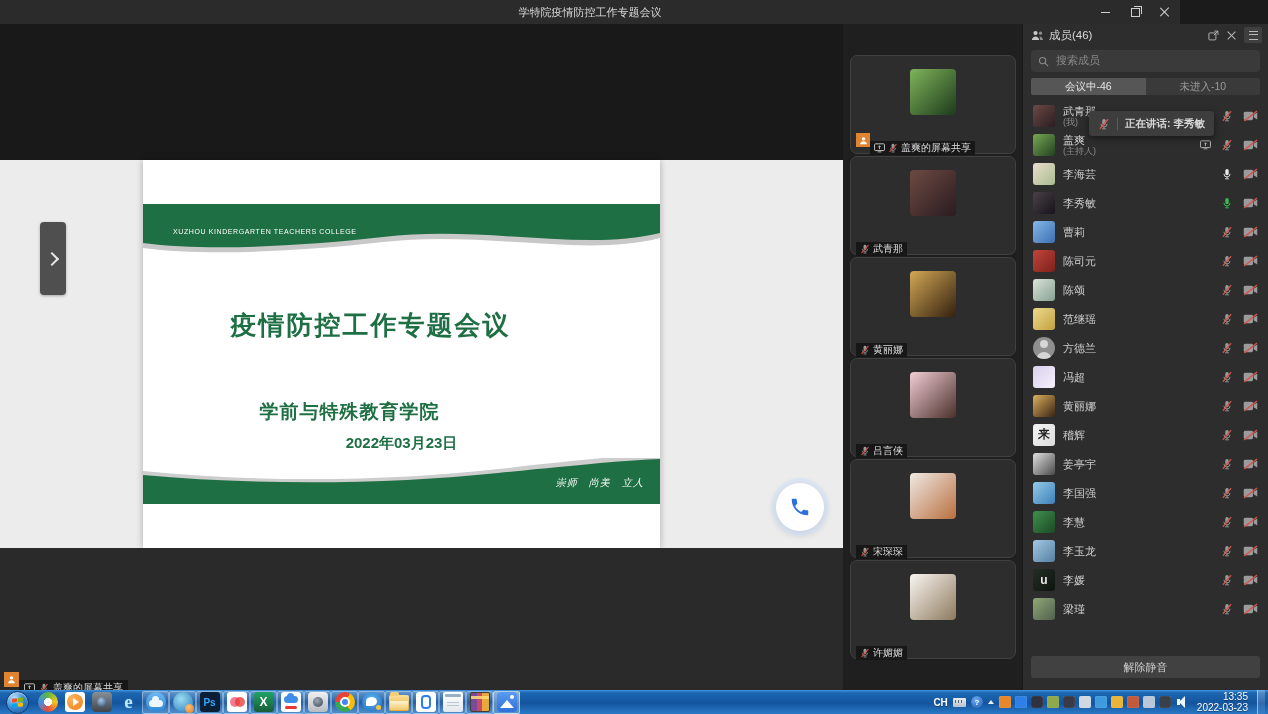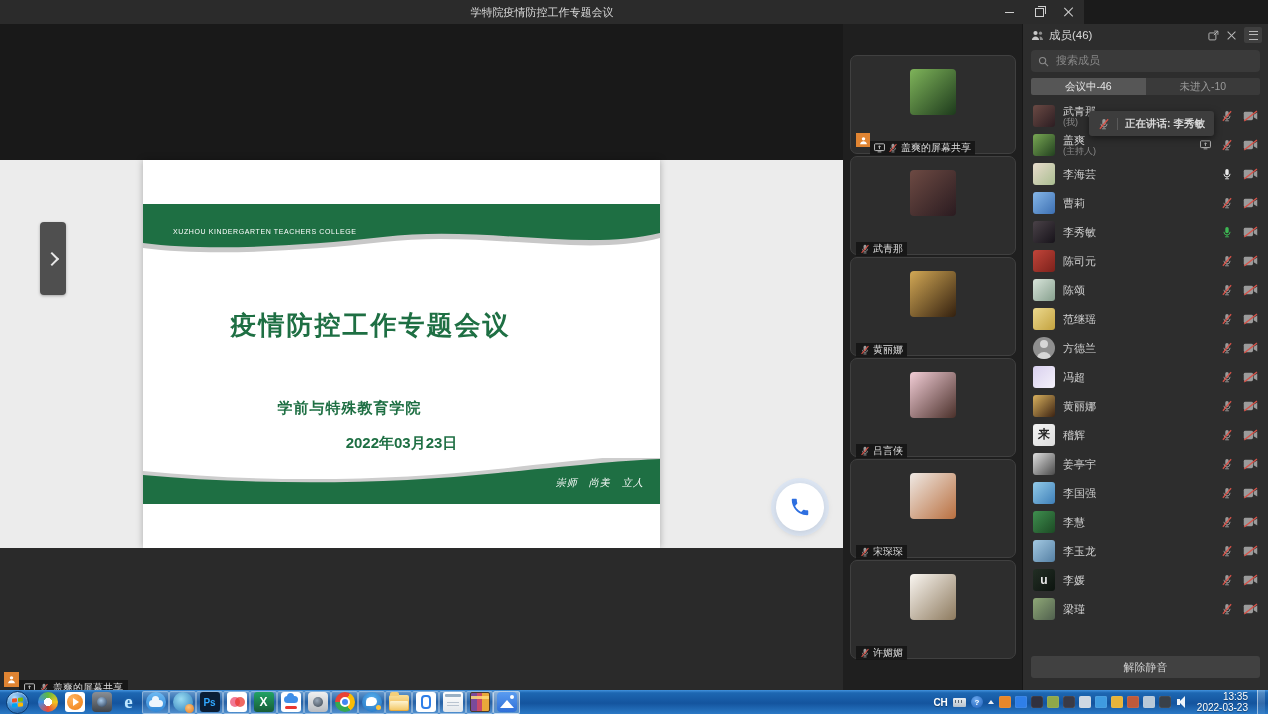--- a/index.html
+++ b/index.html
@@ -1,20 +1,20 @@
 <!DOCTYPE html>
 <html><head>
 <meta charset="utf-8">
 <style>
   html,body{margin:0;padding:0;background:#000;}
   body{font-family:"Liberation Sans","DejaVu Sans",sans-serif;}
   #stage{position:relative;width:1268px;height:714px;overflow:hidden;background:#1b1b1b;}
 
   
-  #titlebar{position:absolute;left:0;top:0;width:1084px;height:24px;background:#2b2b2b;display:flex;align-items:center;}
+  #titlebar{position:absolute;left:0;top:0;width:1180px;height:24px;background:#2b2b2b;display:flex;align-items:center;}
   .tb-title{flex:1;text-align:center;color:#d8d8d8;font-size:11px;}
   .win-controls{position:absolute;right:0;top:0;height:24px;display:flex;align-items:center;}
   .wc{width:30px;height:24px;display:flex;align-items:center;justify-content:center;cursor:pointer;}
   .min-ic{width:9px;height:1px;background:#cfcfcf;display:block;}
   .restore-ic{width:7px;height:7px;border:1px solid #cfcfcf;position:relative;display:block;}
   .restore-ic::before{content:"";position:absolute;top:-3px;left:2px;width:7px;height:7px;border:1px solid #cfcfcf;border-bottom:none;border-left:none;}
   .x-wrap{position:relative;width:10px;height:10px;display:block;}
   .x-wrap::before,.x-wrap::after{content:"";position:absolute;left:4px;top:-1px;width:1.4px;height:12px;background:#cfcfcf;}
   .x-wrap::before{transform:rotate(45deg);} .x-wrap::after{transform:rotate(-45deg);}
 
@@ -23,21 +23,21 @@
   #screenband{position:absolute;left:0;top:136px;width:843px;height:388px;background:#ececec;}
   #main-bottom{position:absolute;left:0;top:524px;width:843px;height:142px;background:#2a2a2a;}
   #slide{position:absolute;left:143px;top:0;width:517px;height:388px;background:#ffffff;box-shadow:0 0 7px rgba(0,0,0,.28);}
   .band{position:absolute;left:0;width:517px;}
   .band svg{display:block;}
   #band-top{top:44px;height:56px;}
   #band-bottom{top:298px;height:46px;}
   .college-en{position:absolute;left:30px;top:24px;color:#fff;font-size:7px;letter-spacing:.6px;}
   .slide-title{position:absolute;left:0;top:148px;width:517px;text-align:center;padding-right:62px;box-sizing:border-box;
     color:#1e6f43;font-size:26px;font-weight:bold;letter-spacing:2px;}
-  .slide-dept{position:absolute;left:0;top:239px;width:413px;text-align:center;color:#1e6f43;font-size:15px;font-weight:bold;letter-spacing:1px;}
+  .slide-dept{position:absolute;left:0;top:239px;width:413px;text-align:center;color:#1e6f43;font-size:19px;font-weight:bold;letter-spacing:1px;}
   .slide-date{position:absolute;left:0;top:274px;width:517px;text-align:center;color:#1e6f43;font-size:15px;font-weight:bold;}
   .slide-motto{position:absolute;right:16px;top:316px;color:#fff;font-family:"DejaVu Serif",serif;font-style:italic;font-size:10px;letter-spacing:1px;word-spacing:7px;}
 
   .nav-chevron{position:absolute;left:40px;top:198px;width:26px;height:73px;background:#4f4f4f;border-radius:4px;
     display:flex;align-items:center;justify-content:center;cursor:pointer;box-shadow:0 1px 3px rgba(0,0,0,.3);}
   .chev{width:8px;height:8px;border-top:2px solid #e8e8e8;border-right:2px solid #e8e8e8;transform:rotate(45deg);margin-right:3px;}
 
   .phone-btn{position:absolute;left:776px;top:459px;width:48px;height:48px;border-radius:50%;background:#fff;
     display:flex;align-items:center;justify-content:center;cursor:pointer;
     box-shadow:0 0 0 5px rgba(210,225,250,.55),0 2px 8px rgba(0,0,0,.25);}
@@ -522,54 +522,54 @@
             <span class="cam">
               <svg viewBox="0 0 16 13">
                 <rect x="0.7" y="2" width="10" height="9" rx="1.6" fill="#9b9b9b"></rect>
                 <path d="M11.4 5.2 L15.3 2.6 v7.8 l-3.9-2.6z" fill="#9b9b9b"></path>
                 <line x1="1.2" y1="12" x2="15" y2="1" stroke="#d85248" stroke-width="1.5"></line>
               </svg>
             </span>
           </span>
         </div>
         <div class="m-row">
+          <span class="m-avatar" style="background: linear-gradient(135deg, rgb(74, 66, 72), rgb(23, 19, 26));"></span>
+          <span class="m-names">
+            <span class="m-name">李秀敏</span>
+
+          </span>
+          <span class="m-icons">
+
+            <span class="mic mic-speaking">
+              <svg viewBox="0 0 14 14">
+                <rect class="mb" x="5" y="1.2" width="4" height="7.2" rx="2"></rect>
+                <path class="ms" d="M3.4 6.8a3.6 3.6 0 0 0 7.2 0"></path>
+                <line class="ms" x1="7" y1="10.4" x2="7" y2="12"></line>
+                <line class="ms" x1="4.8" y1="12.6" x2="9.2" y2="12.6"></line>
+                <line class="slash" x1="2.2" y1="12.5" x2="11.8" y2="1.5"></line>
+              </svg>
+            </span>
+            <span class="cam">
+              <svg viewBox="0 0 16 13">
+                <rect x="0.7" y="2" width="10" height="9" rx="1.6" fill="#9b9b9b"></rect>
+                <path d="M11.4 5.2 L15.3 2.6 v7.8 l-3.9-2.6z" fill="#9b9b9b"></path>
+                <line x1="1.2" y1="12" x2="15" y2="1" stroke="#d85248" stroke-width="1.5"></line>
+              </svg>
+            </span>
+          </span>
+        </div>
+        <div class="m-row">
           <span class="m-avatar" style="background: linear-gradient(135deg, rgb(134, 183, 232), rgb(60, 111, 178));"></span>
           <span class="m-names">
             <span class="m-name">曹莉</span>
 
           </span>
           <span class="m-icons">
 
             <span class="mic mic-muted">
-              <svg viewBox="0 0 14 14">
-                <rect class="mb" x="5" y="1.2" width="4" height="7.2" rx="2"></rect>
-                <path class="ms" d="M3.4 6.8a3.6 3.6 0 0 0 7.2 0"></path>
-                <line class="ms" x1="7" y1="10.4" x2="7" y2="12"></line>
-                <line class="ms" x1="4.8" y1="12.6" x2="9.2" y2="12.6"></line>
-                <line class="slash" x1="2.2" y1="12.5" x2="11.8" y2="1.5"></line>
-              </svg>
-            </span>
-            <span class="cam">
-              <svg viewBox="0 0 16 13">
-                <rect x="0.7" y="2" width="10" height="9" rx="1.6" fill="#9b9b9b"></rect>
-                <path d="M11.4 5.2 L15.3 2.6 v7.8 l-3.9-2.6z" fill="#9b9b9b"></path>
-                <line x1="1.2" y1="12" x2="15" y2="1" stroke="#d85248" stroke-width="1.5"></line>
-              </svg>
-            </span>
-          </span>
-        </div>
-        <div class="m-row">
-          <span class="m-avatar" style="background: linear-gradient(135deg, rgb(74, 66, 72), rgb(23, 19, 26));"></span>
-          <span class="m-names">
-            <span class="m-name">李秀敏</span>
-
-          </span>
-          <span class="m-icons">
-
-            <span class="mic mic-speaking">
               <svg viewBox="0 0 14 14">
                 <rect class="mb" x="5" y="1.2" width="4" height="7.2" rx="2"></rect>
                 <path class="ms" d="M3.4 6.8a3.6 3.6 0 0 0 7.2 0"></path>
                 <line class="ms" x1="7" y1="10.4" x2="7" y2="12"></line>
                 <line class="ms" x1="4.8" y1="12.6" x2="9.2" y2="12.6"></line>
                 <line class="slash" x1="2.2" y1="12.5" x2="11.8" y2="1.5"></line>
               </svg>
             </span>
             <span class="cam">
               <svg viewBox="0 0 16 13">

